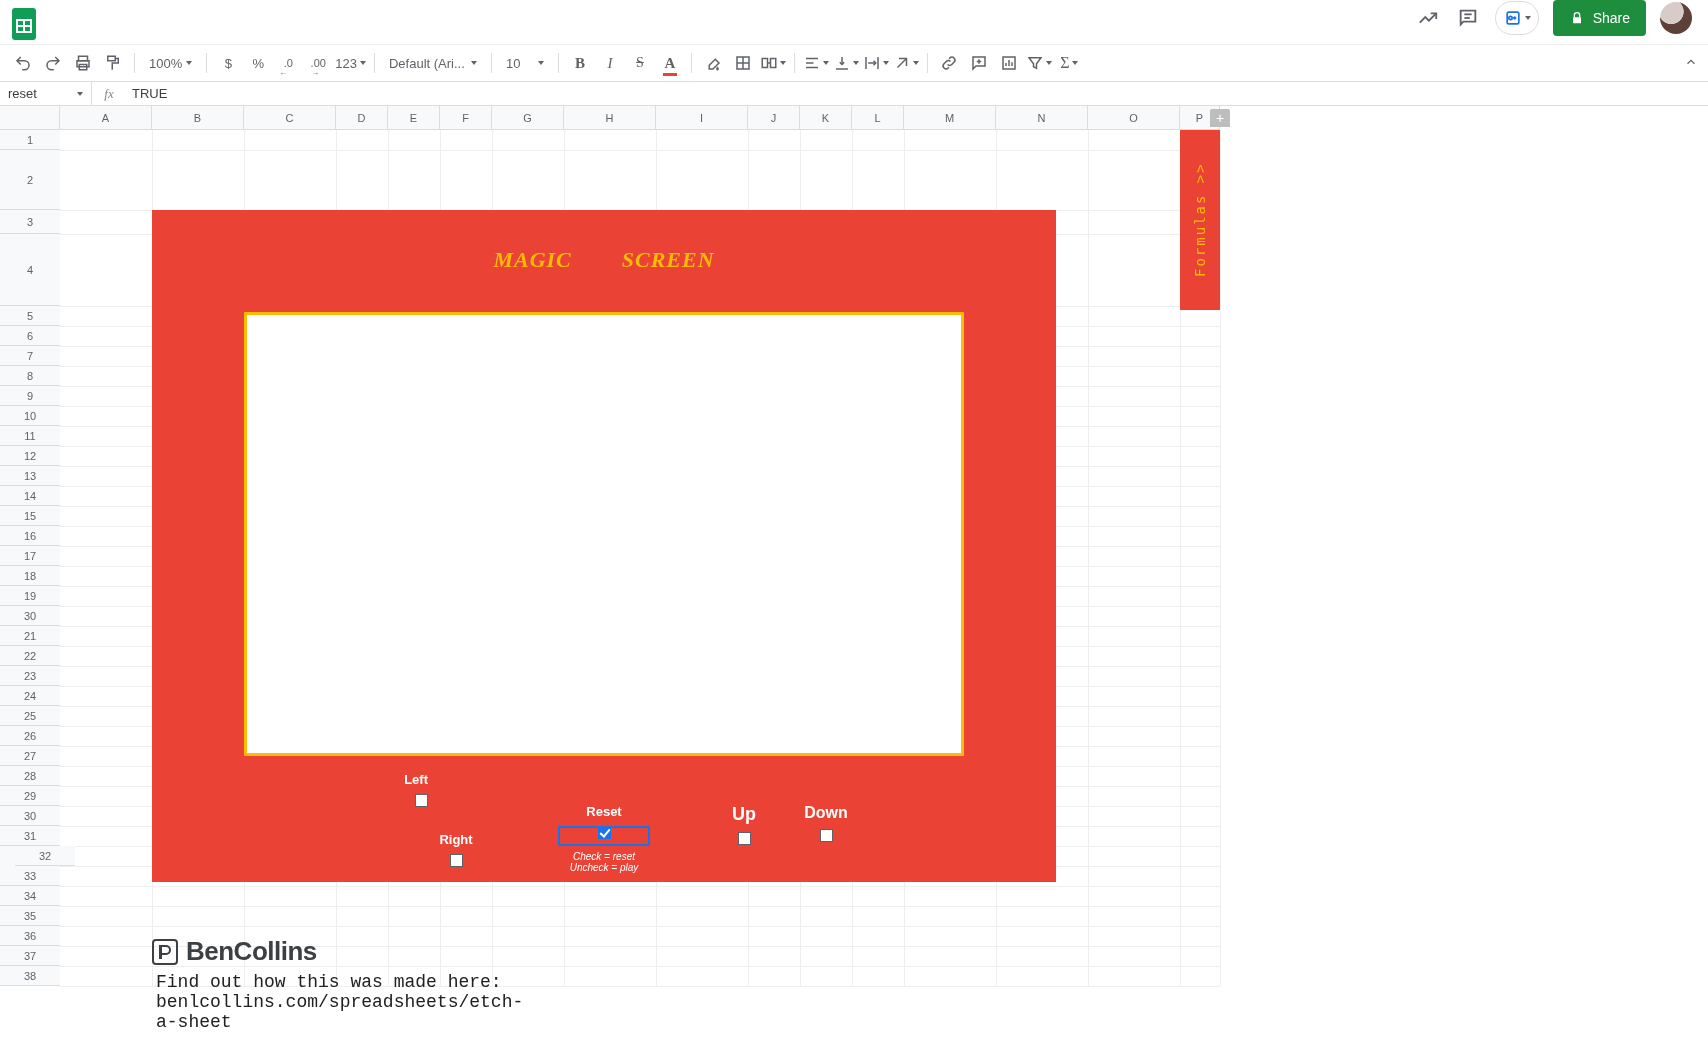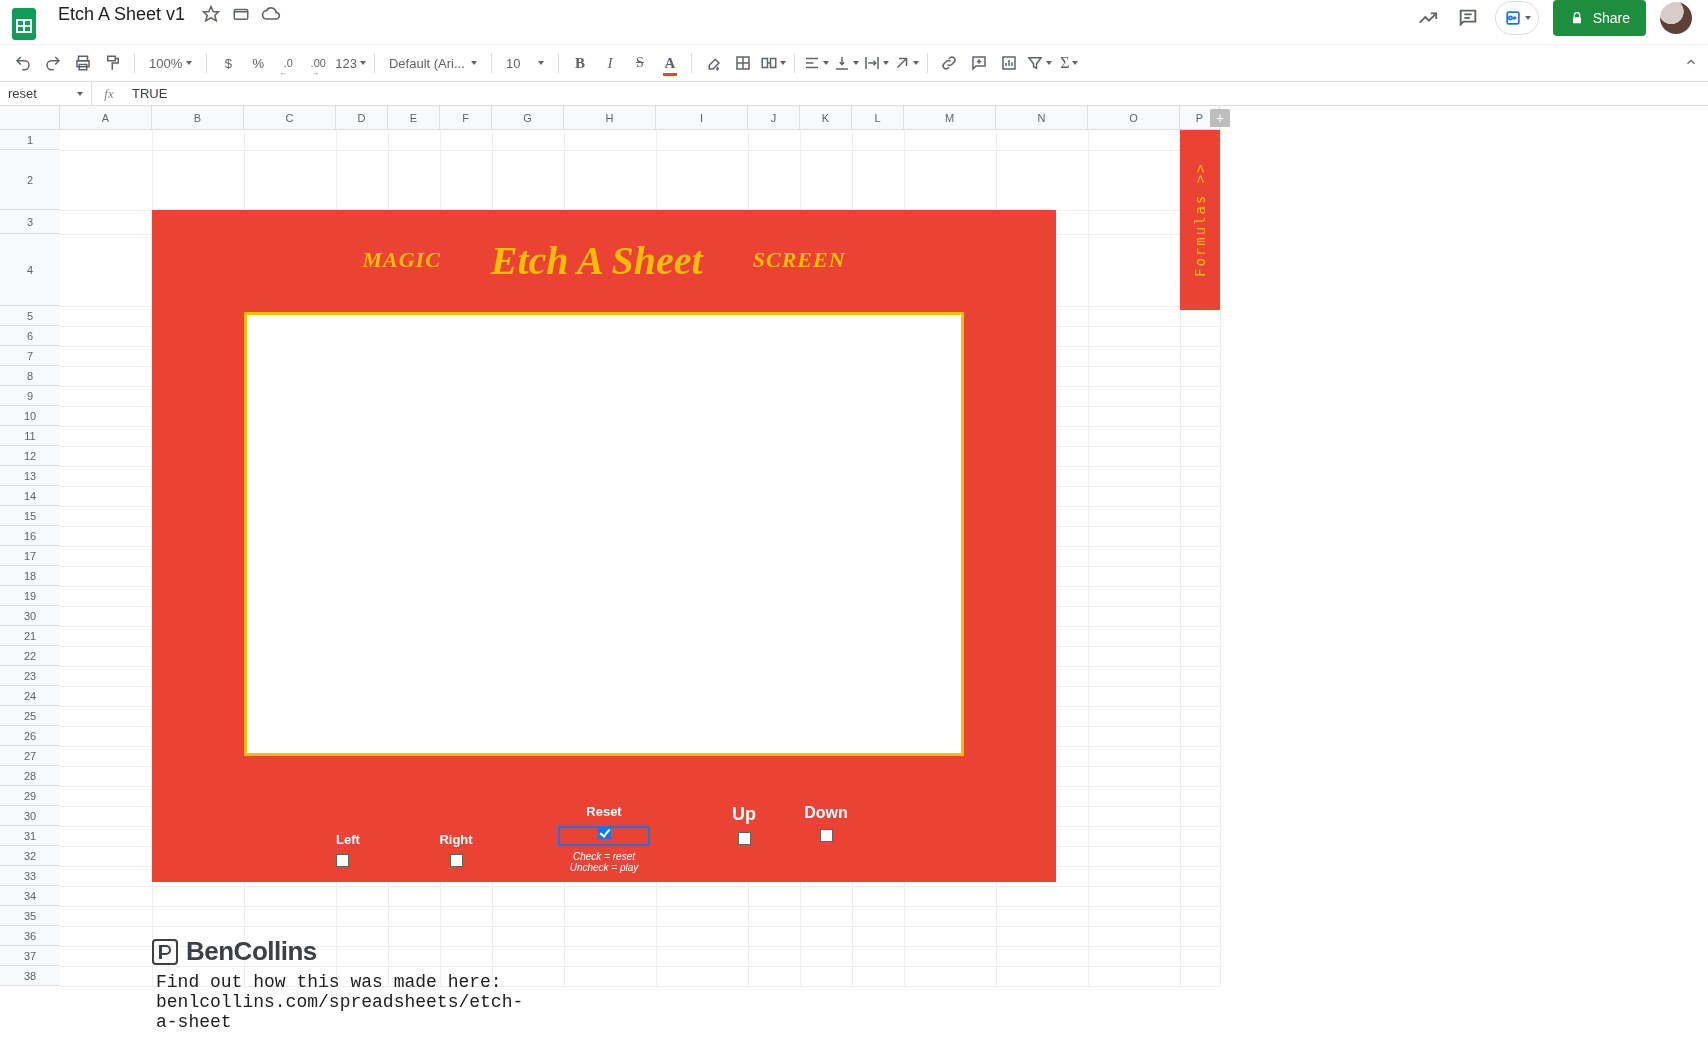--- a/index.html
+++ b/index.html
@@ -90,39 +90,20 @@
 <div class="header-wrap">
   <div class="sheets-logo">
     <svg viewBox="0 0 36 36">
         <rect x="6" y="2" width="24" height="32" rx="3" fill="#0f9d58"></rect>
         <rect x="11" y="14" width="14" height="12" fill="none" stroke="#fff" stroke-width="2"></rect>
         <line x1="18" y1="14" x2="18" y2="26" stroke="#fff" stroke-width="2"></line>
         <line x1="11" y1="20" x2="25" y2="20" stroke="#fff" stroke-width="2"></line>
       </svg>
   </div>
   <div class="doc-left">
-    <div class="doc-title-row">
-      <span class="doc-title">Etch A Sheet v1</span>
-      <span class="title-icon">
-          <svg viewBox="0 0 24 24" width="18" height="18" fill="none" stroke="#5f6368" stroke-width="2">
-            <polygon points="12 2 15 9 22 9 17 14 19 21 12 17 5 21 7 14 2 9 9 9"></polygon>
-          </svg>
-        </span>
-      <span class="title-icon">
-          <svg viewBox="0 0 24 24" width="18" height="18" fill="none" stroke="#5f6368" stroke-width="2">
-            <rect x="3" y="6" width="18" height="13" rx="2"></rect>
-            <path d="M3 9h18"></path>
-          </svg>
-        </span>
-      <span class="title-icon">
-          <svg viewBox="0 0 24 24" width="20" height="20" fill="none" stroke="#5f6368" stroke-width="2">
-            <path d="M18 18a4 4 0 0 0 0-8 6 6 0 0 0-11.3-2A5 5 0 0 0 7 18z"></path>
-          </svg>
-        </span>
-    </div>
   </div>
   <div class="top-right">
     <span class="ticon">
         <svg viewBox="0 0 24 24" width="22" height="22" fill="none" stroke="#5f6368" stroke-width="2">
           <polyline points="3 17 9 11 13 15 21 7"></polyline>
           <polyline points="15 7 21 7 21 13"></polyline>
         </svg>
       </span>
     <span class="ticon">
         <svg viewBox="0 0 24 24" width="22" height="22" fill="none" stroke="#5f6368" stroke-width="2">
@@ -357,21 +338,21 @@
       <div class="rowhead" style="height: 20px;">22</div>
       <div class="rowhead" style="height: 20px;">23</div>
       <div class="rowhead" style="height: 20px;">24</div>
       <div class="rowhead" style="height: 20px;">25</div>
       <div class="rowhead" style="height: 20px;">26</div>
       <div class="rowhead" style="height: 20px;">27</div>
       <div class="rowhead" style="height: 20px;">28</div>
       <div class="rowhead" style="height: 20px;">29</div>
       <div class="rowhead" style="height: 20px;">30</div>
       <div class="rowhead" style="height: 20px;">31</div>
-      <div class="rowhead" style="height: 20px;">32</div>
+      <div class="rowhead" style="height: 20px; margin-left: 15px;">32</div>
       <div class="rowhead" style="height: 20px;">33</div>
       <div class="rowhead" style="height: 20px;">34</div>
       <div class="rowhead" style="height: 20px;">35</div>
       <div class="rowhead" style="height: 20px;">36</div>
       <div class="rowhead" style="height: 20px;">37</div>
       <div class="rowhead" style="height: 20px;">38</div>
     </div>
   <div class="cells" id="gridlines" style="width: 1160px; height: 856px;">
       <div class="gridlines-v" style="left: 92px; top: 0px; width: 1px; height: 856px; position: absolute; background: rgb(238, 238, 238);"></div>
       <div class="gridlines-v" style="left: 184px; top: 0px; width: 1px; height: 856px; position: absolute; background: rgb(238, 238, 238);"></div>
@@ -427,26 +408,25 @@
       <div class="gridlines-h" style="top: 816px; left: 0px; height: 1px; width: 1160px; position: absolute; background: rgb(238, 238, 238);"></div>
       <div class="gridlines-h" style="top: 836px; left: 0px; height: 1px; width: 1160px; position: absolute; background: rgb(238, 238, 238);"></div>
       <div class="gridlines-h" style="top: 856px; left: 0px; height: 1px; width: 1160px; position: absolute; background: rgb(238, 238, 238);"></div>
     </div>
 
   <div class="overlay">
 
     <div class="etch" style="left:92px; top:80px; width:904px; height:672px;">
       <div class="etch-title-row">
         <span class="magic">MAGIC</span>
-        <span class="etch-title">Etch A Sheet</span>
         <span class="screen">SCREEN</span>
       </div>
       <div class="etch-canvas" style="left:92px; top:102px; width:720px; height:444px;"></div>
 
-      <div class="ctrl-col" style="left:184px; top:622px; width:92px; text-align:left;">
+      <div class="ctrl-col" style="left:184px; top:562px; width:92px; text-align:right;">
         <div class="ctrl-label" style="color:#fff;font-weight:bold;font-size:13px;">Left</div>
         <span class="cb"></span>
       </div>
       <div class="ctrl-col" style="left:268px; top:594px; width:72px;margin-top:28px;">
         <div class="ctrl-label" style="color:#fff;font-weight:bold;font-size:13px;">Right</div>
         <span class="cb"></span>
       </div>
       <div class="ctrl-col" style="left:380px; top:594px; width:144px;">
         <div class="ctrl-label" style="color:#fff;font-weight:bold;font-size:13px;">Reset</div>
         <span class="cb checked"></span>

